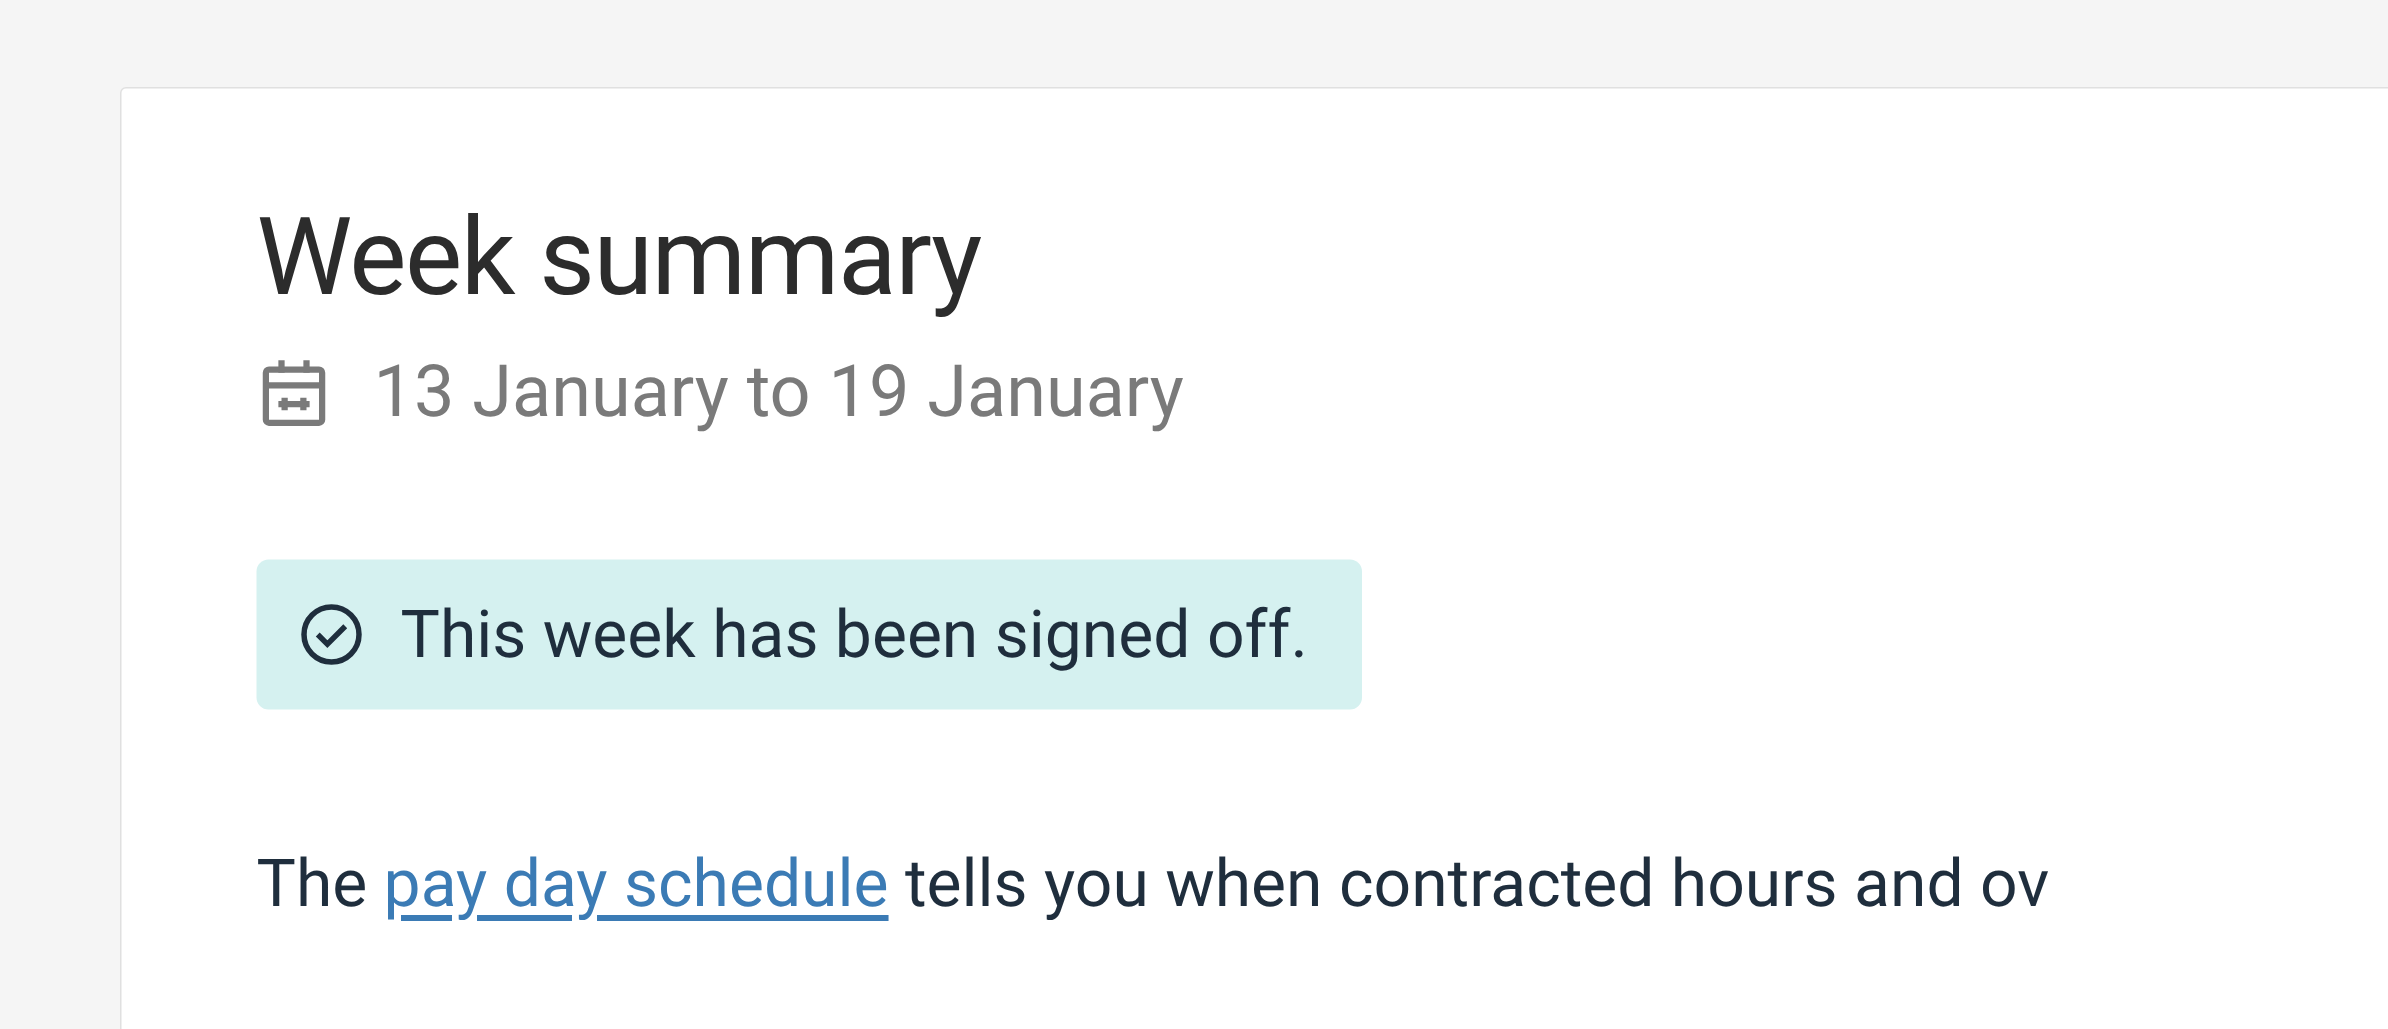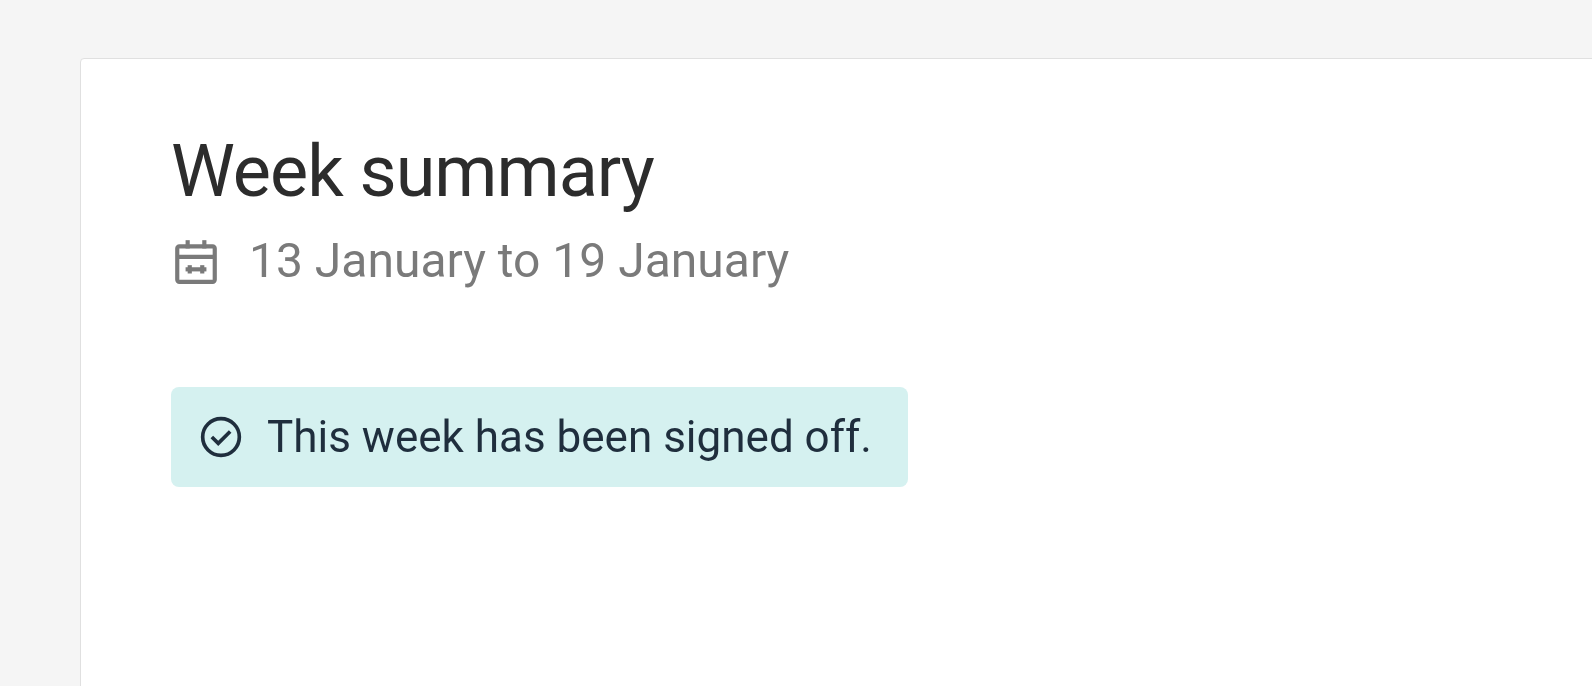--- a/index.html
+++ b/index.html
@@ -28,41 +28,40 @@
       font-size: 72px;
       font-weight: 400;
       color: #2c2c2c;
       letter-spacing: -1px;
       margin-bottom: 18px;
     }
     .date-row {
       display: flex;
       align-items: center;
       gap: 28px;
-      margin-bottom: 55px;
+      margin-bottom: 84px;
     }
     .calendar-icon {
       width: 50px;
       height: 50px;
       flex-shrink: 0;
     }
     .date-text {
       font-size: 48px;
       color: #7a7a7a;
       font-weight: 400;
     }
     .status-badge {
       display: inline-flex;
       align-items: center;
       gap: 24px;
       background-color: #d5f1f0;
       border-radius: 8px;
       padding: 24px 36px 24px 28px;
       margin-bottom: 90px;
-      margin-top: 43px;
     }
     .check-icon {
       width: 44px;
       height: 44px;
       flex-shrink: 0;
     }
     .status-text {
       font-size: 44px;
       color: #1f2e3d;
       font-weight: 400;
@@ -100,13 +99,16 @@
   </div>
 
   <div class="status-badge">
     <svg class="check-icon" viewBox="0 0 24 24" fill="none" stroke="#1f2e3d" stroke-width="2">
       <circle cx="12" cy="12" r="10"></circle>
       <polyline points="7,12 10.5,15.5 17,9"></polyline>
     </svg>
     <span class="status-text">This week has been signed off.</span>
   </div>
 
+  <p class="description">
+    <span>The </span><a class="link">pay day schedule</a><span> tells you when contracted hours and ov</span>
+  </p>
 </div>
 
 </body></html>

